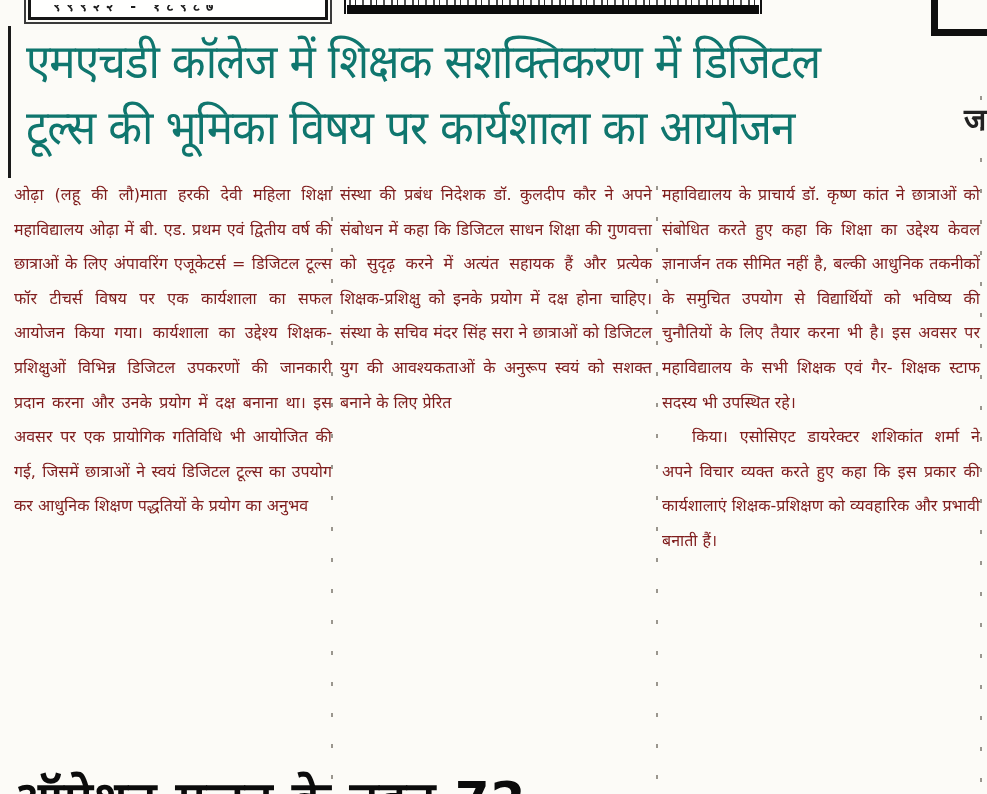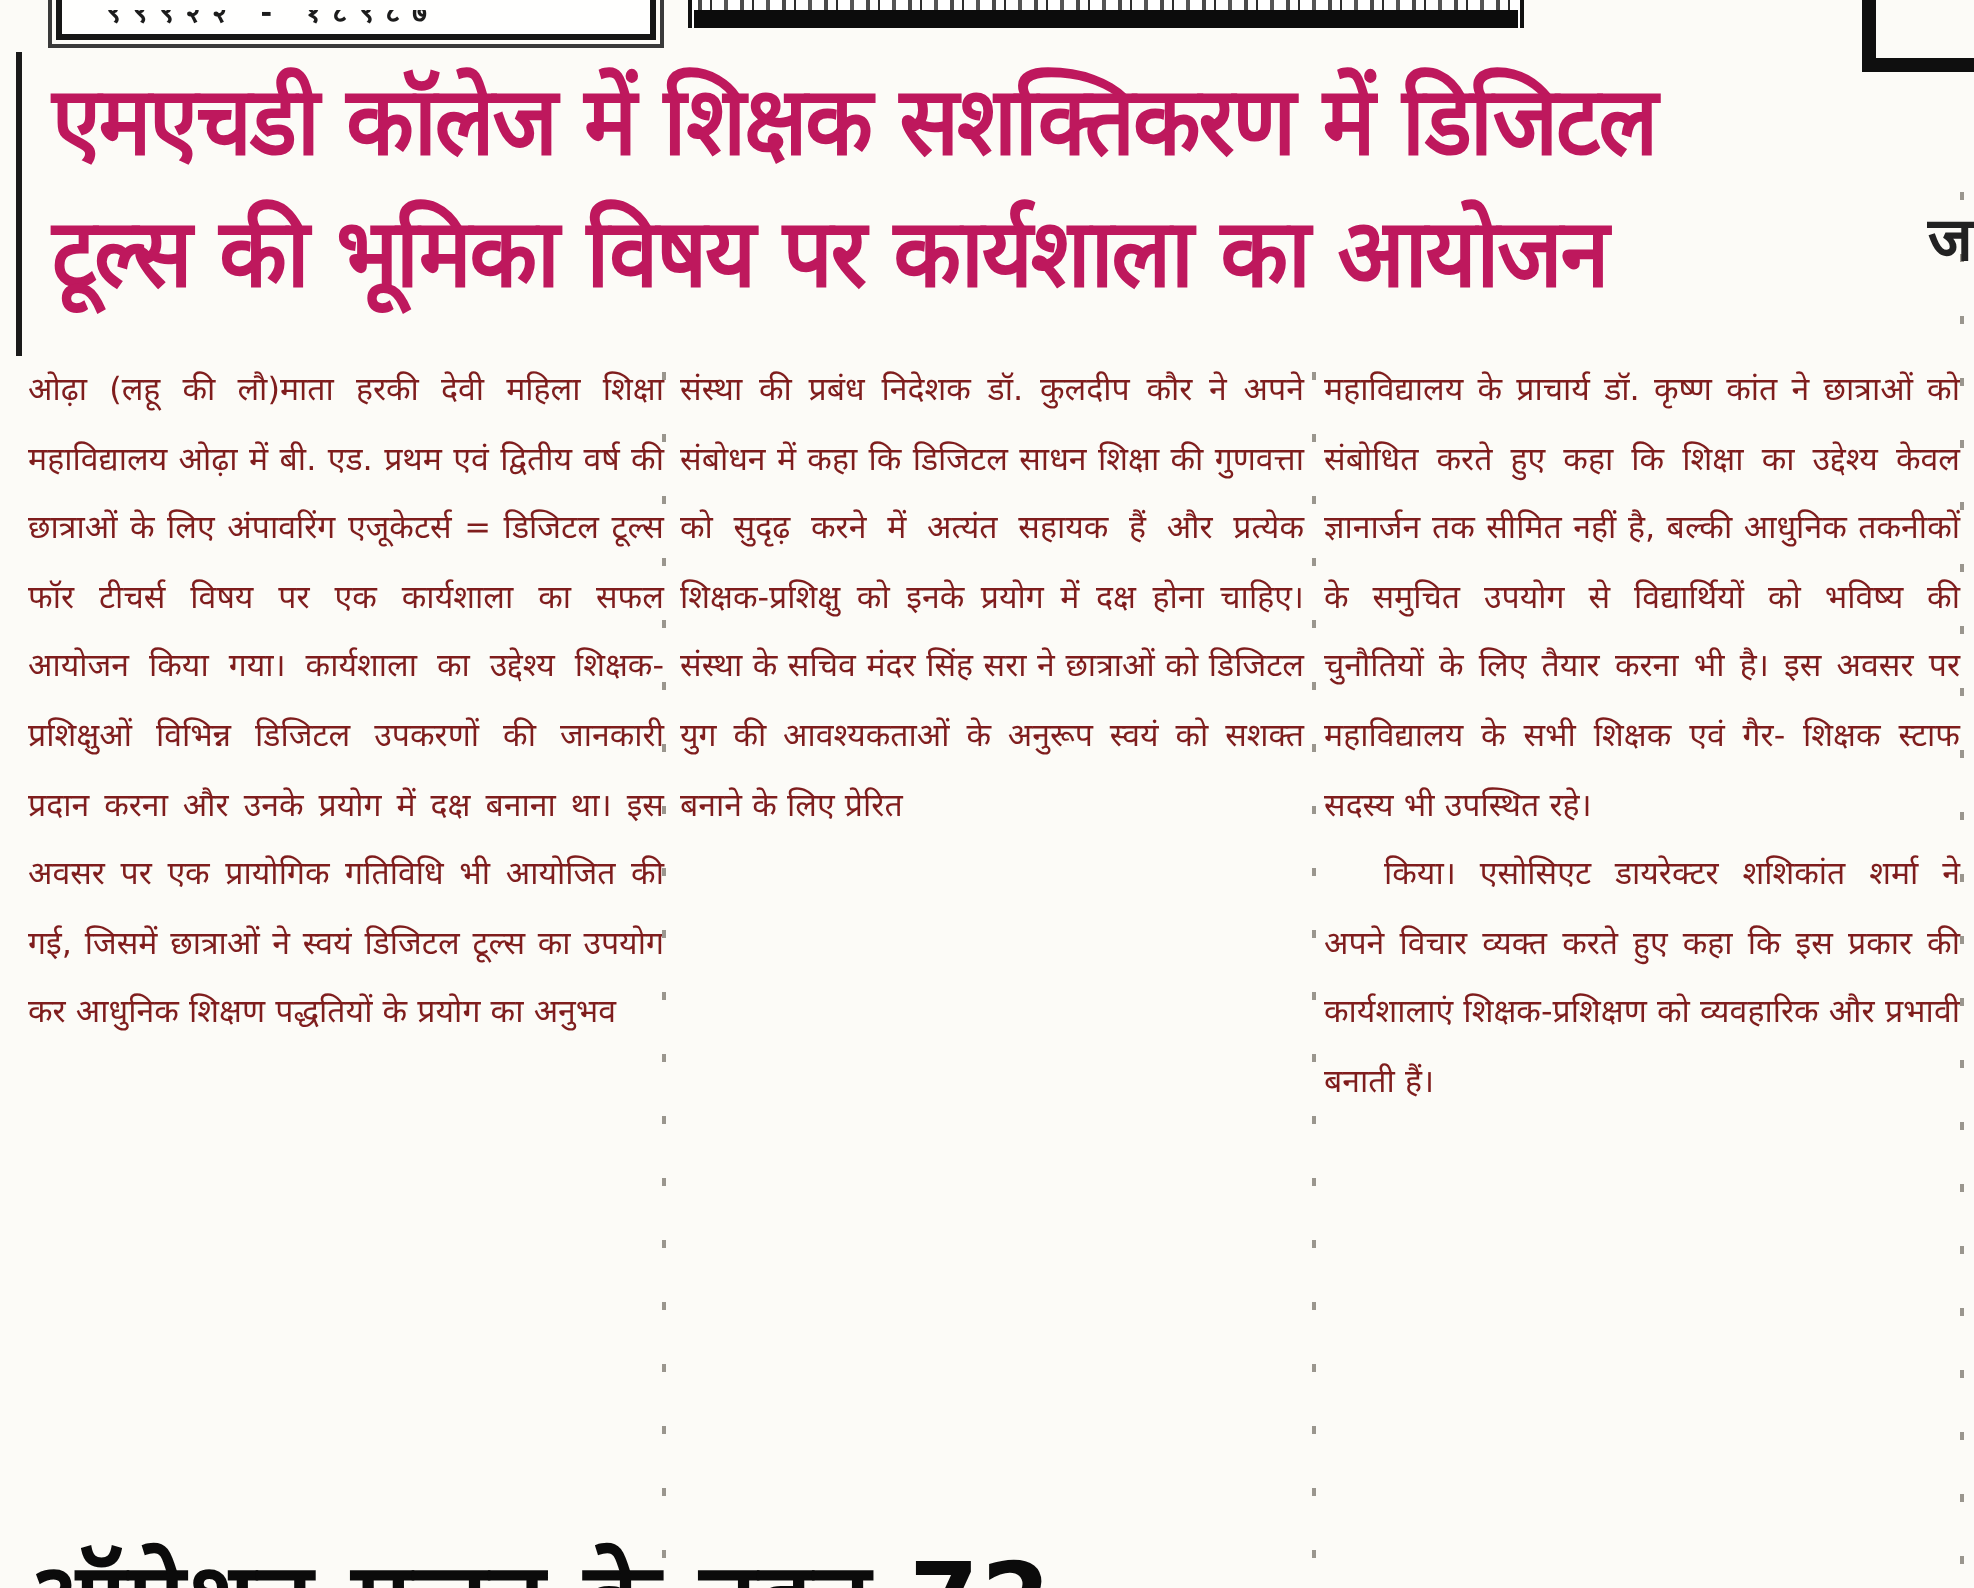--- a/index.html
+++ b/index.html
@@ -45,22 +45,22 @@
     border:7px solid #0f0f0f; background:transparent;
   }
 
   
   .left-rule {
     position:absolute; left:8px; top:26px; width:3px; height:152px; background:#1a1a1a;
   }
 
   .headline {
     position:absolute; left:26px; top:26px; width:956px; margin:0;
-    font-size:44px; font-weight:bold; line-height:66px;
-    color:#be185d; letter-spacing:-1px; white-space:nowrap;
+    font-size:44px; font-weight:normal; line-height:66px;
+    color:#0f766e; letter-spacing:-1px; white-space:nowrap;
   }
   .headline .hl { display:block; transform:scaleY(1.08); transform-origin:top left; }
 
   .col {
     position:absolute; top:178px; font-size:16px; line-height:34.6px;
     text-align:justify; color:#7f1d1d;
   }
   .col p { margin:0; }
   .col p + p { text-indent:30px; }
   .col1 { left:14px;  width:318px; }

